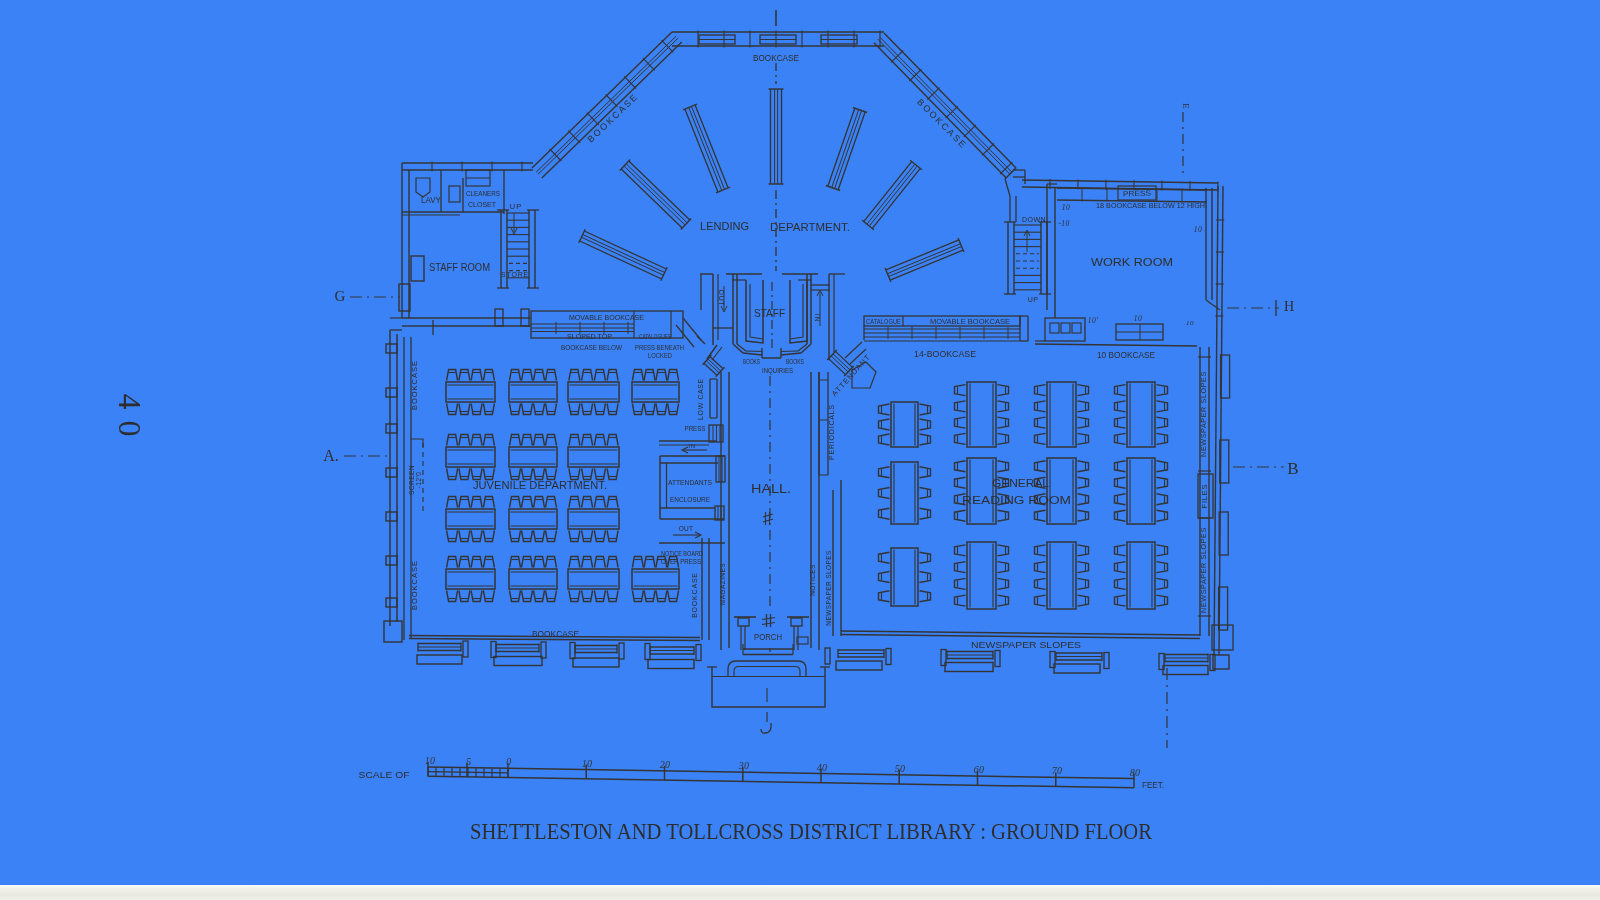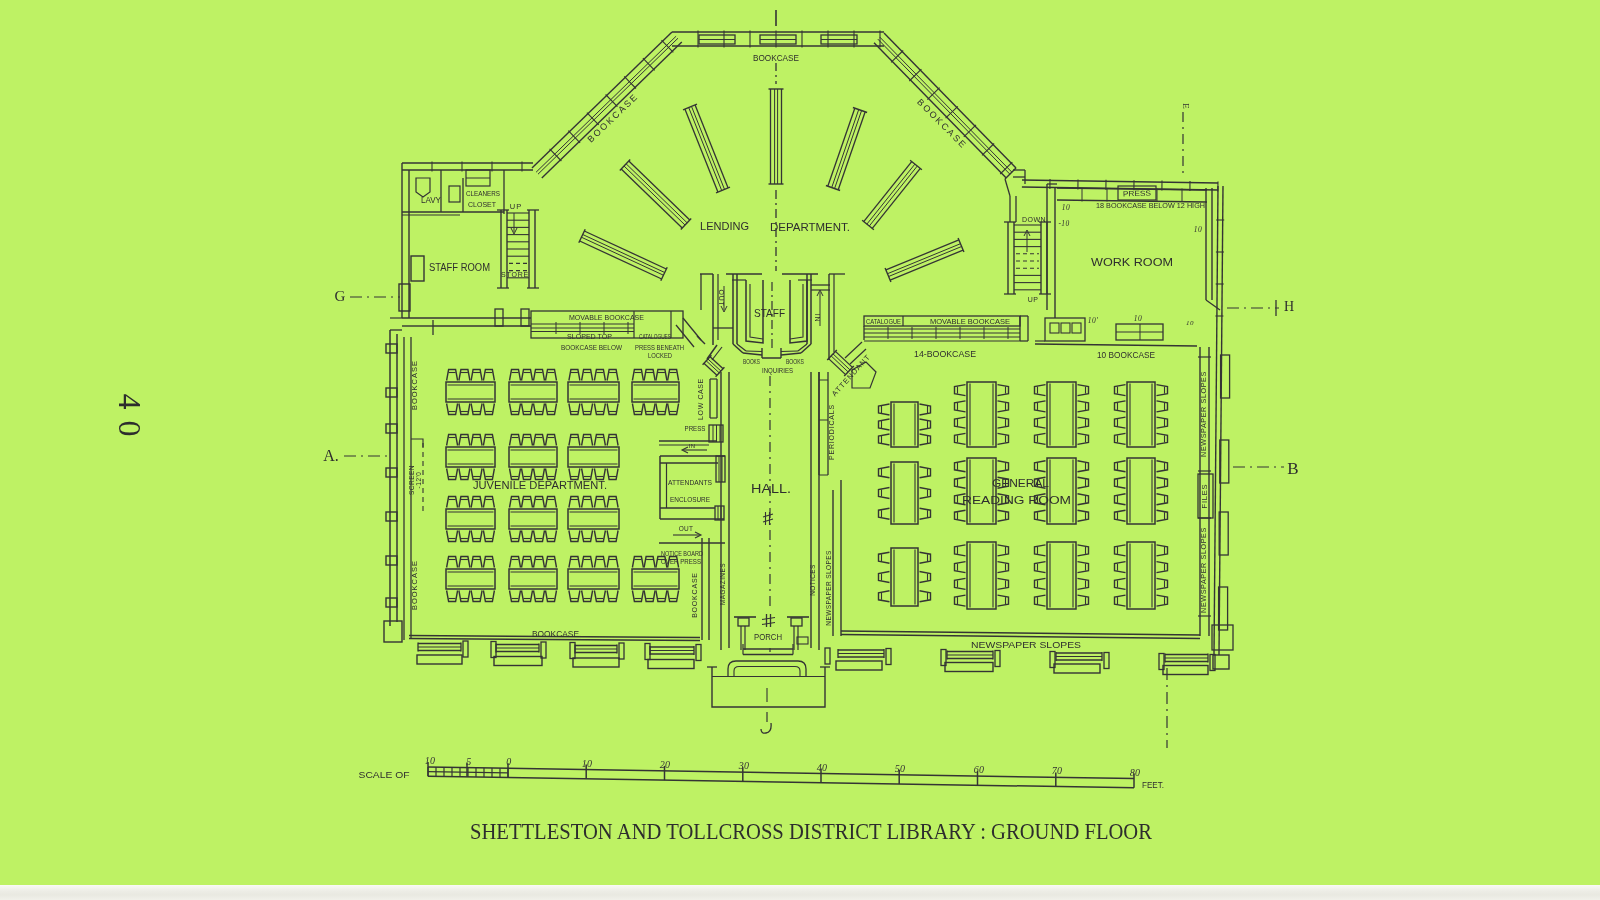--- a/index.html
+++ b/index.html
@@ -1,16 +1,16 @@
 <!DOCTYPE html>
 <html><head>
 <meta charset="utf-8">
 <style>
 html,body{margin:0;padding:0;width:1600px;height:900px;overflow:hidden;background:#fafaf6;}
-.page{position:relative;width:1600px;height:900px;background:#bef264;}
+.page{position:relative;width:1600px;height:900px;background:#3b82f6;}
 .bottomband{position:absolute;left:0;top:885px;width:1600px;height:15px;background:linear-gradient(to bottom,#fafaf6 0%,#edede6 40%,#e9e9e1 65%,#f1f1ea 100%);}
 </style>
 </head>
 <body>
 <div class="page">
 <svg width="1600" height="900" viewBox="0 0 1600 900" style="position:absolute;left:0;top:0">
 <line x1="672.0" y1="32.0" x2="884.0" y2="32.0" stroke="#343434" stroke-width="1.6" stroke-linecap="butt"></line>
 <line x1="672.0" y1="46.0" x2="884.0" y2="46.0" stroke="#343434" stroke-width="1.6" stroke-linecap="butt"></line>
 <line x1="698.0" y1="30.5" x2="698.0" y2="47.5" stroke="#343434" stroke-width="1.1" stroke-linecap="butt"></line>
 <line x1="724.0" y1="30.5" x2="724.0" y2="47.5" stroke="#343434" stroke-width="1.1" stroke-linecap="butt"></line>

